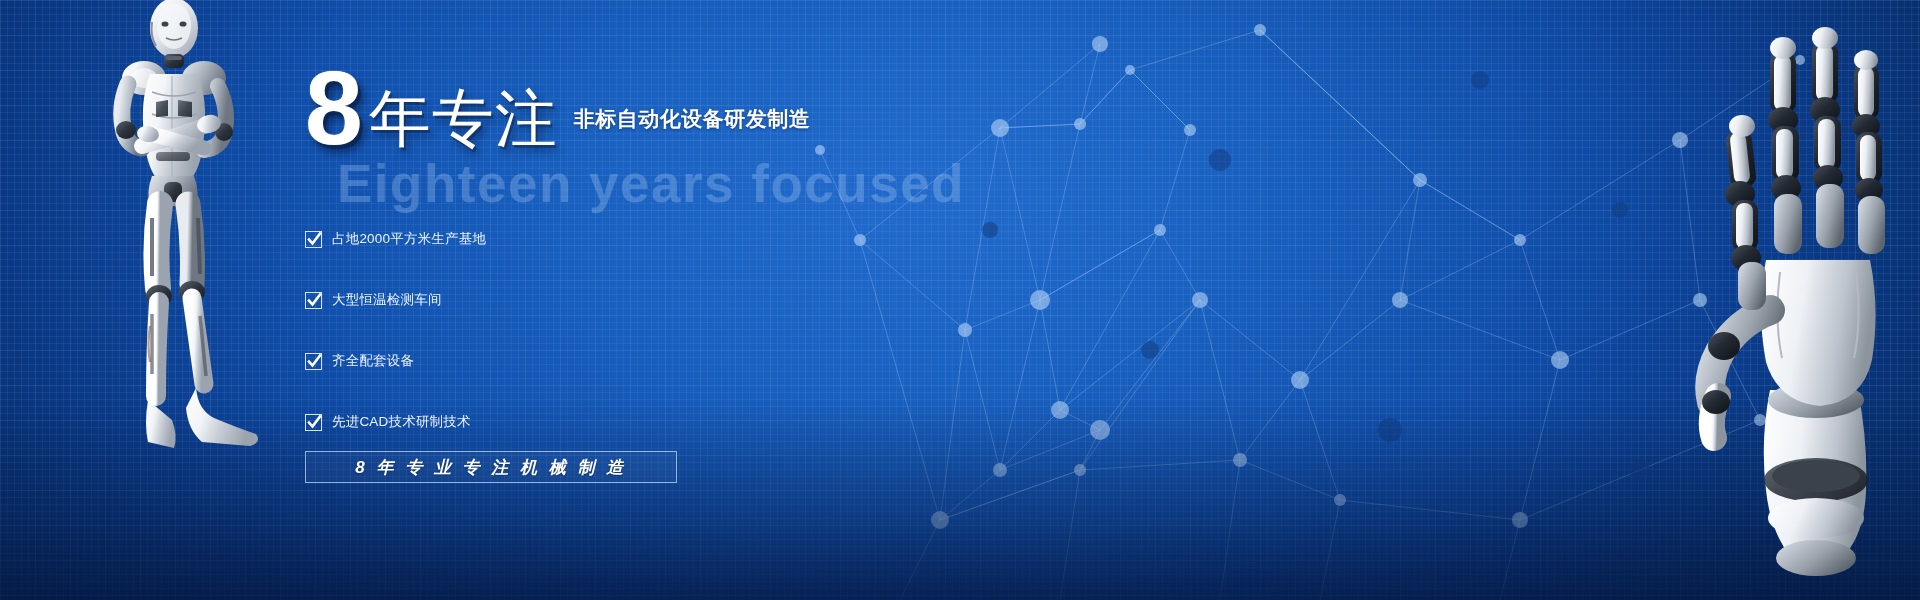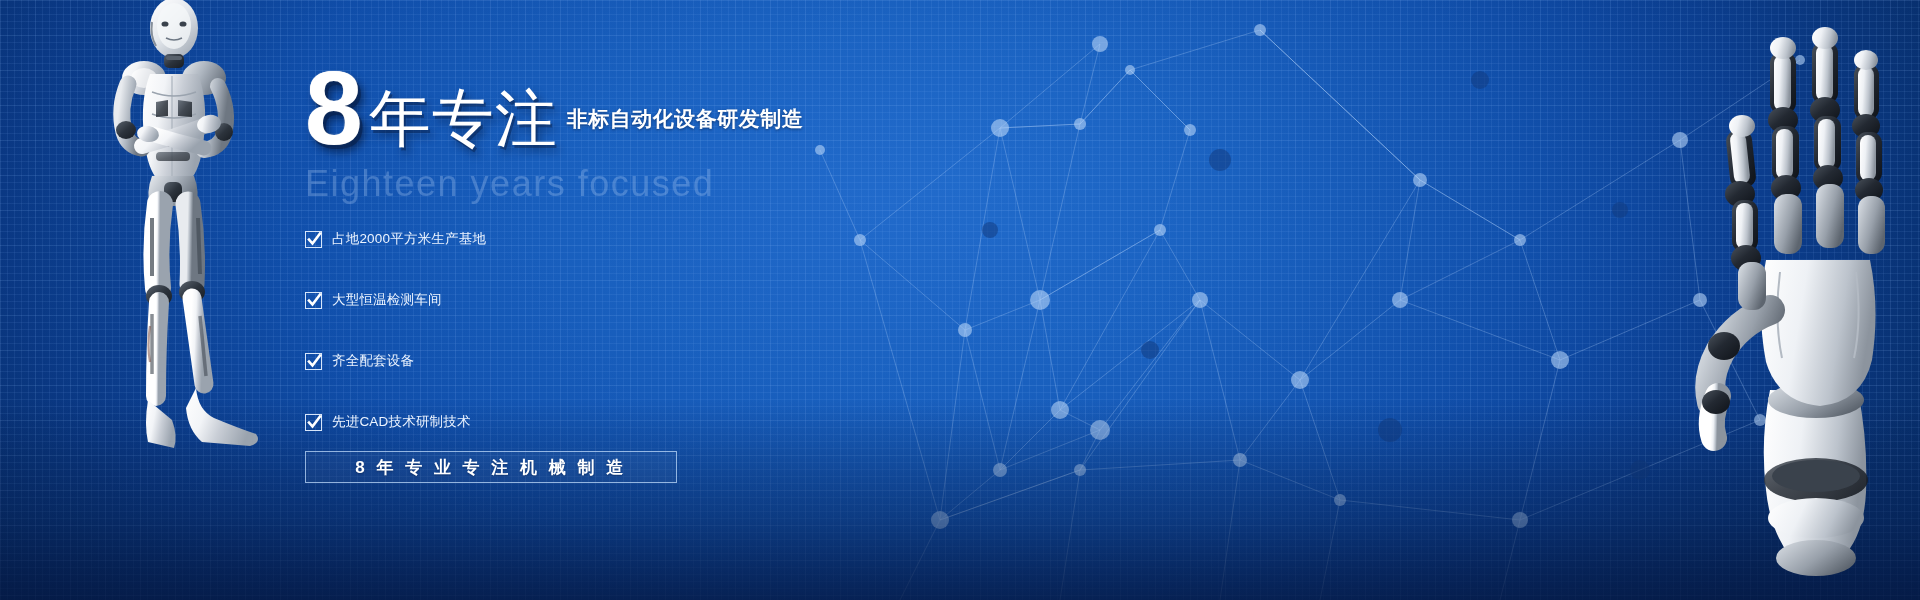--- a/index.html
+++ b/index.html
@@ -97,33 +97,34 @@
       2px 3px 0 rgba(8,30,70,.45),
       4px 6px 8px rgba(4,18,48,.5);
     vertical-align:-2px;
   }
   .headline .sub{
     display:inline-block;
     font-size:21px;
     font-weight:bold;
     color:#ffffff;
     letter-spacing:.5px;
-    margin-left:9px;
+    margin-left:16px;
     vertical-align:12px;
     text-shadow:0 1px 3px rgba(4,20,54,.55);
   }
 
   .ghost{
     margin-top:10px;
-    font-size:36px;
-    font-weight:normal;
+    font-size:53px;
+    font-weight:bold;
     letter-spacing:1.5px;
     color:rgba(176,206,245,.30);
     white-space:nowrap;
     line-height:48px;
+    margin-left:32px;
   }
 
   .bullets{
     margin-top:22px;
     width:400px;
     display:flex;
     flex-wrap:wrap;
     gap:25px;
   }
   .bullet{
@@ -157,20 +158,21 @@
     align-items:center;
     justify-content:center;
     background:rgba(255,255,255,.035);
   }
   .tagbox .txt{
     font-size:17px;
     font-weight:bold;
     color:#ffffff;
     letter-spacing:3.5px;
     text-shadow:0 1px 2px rgba(6,28,70,.5);
+    font-style:italic;
   }
 </style>
 </head>
 <body>
 
 <div id="banner">
 
   <div class="bg-vignette"></div>
   <div class="bg-grid-lg"></div>
   <div class="bg-grid"></div>

